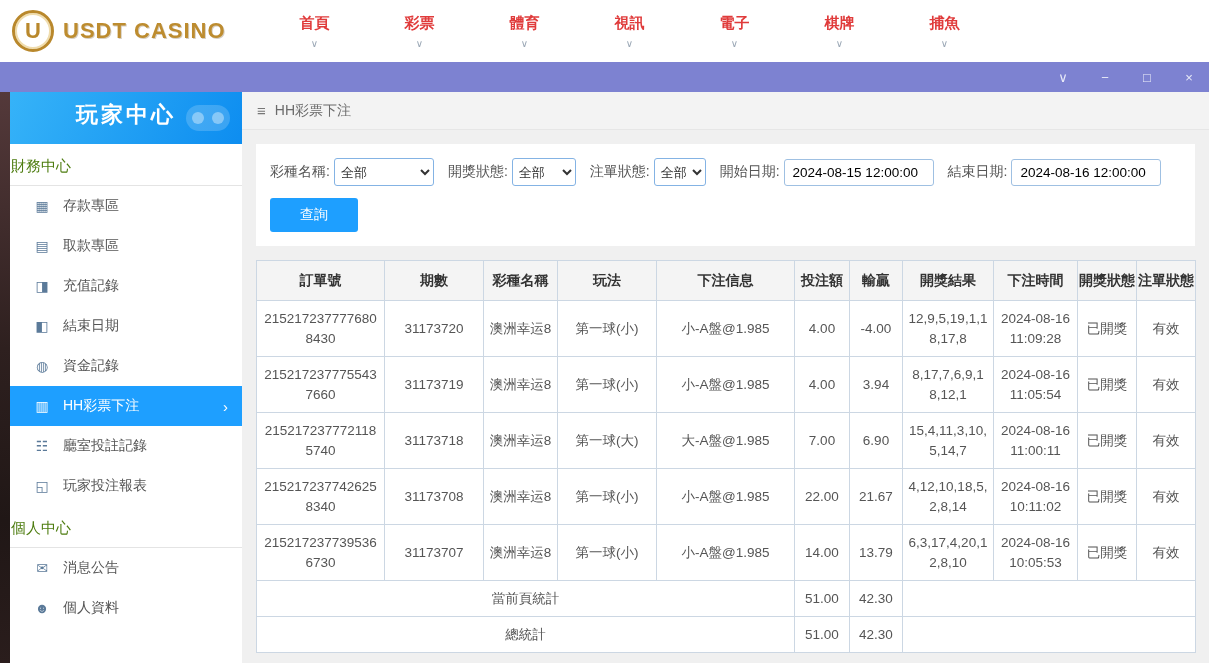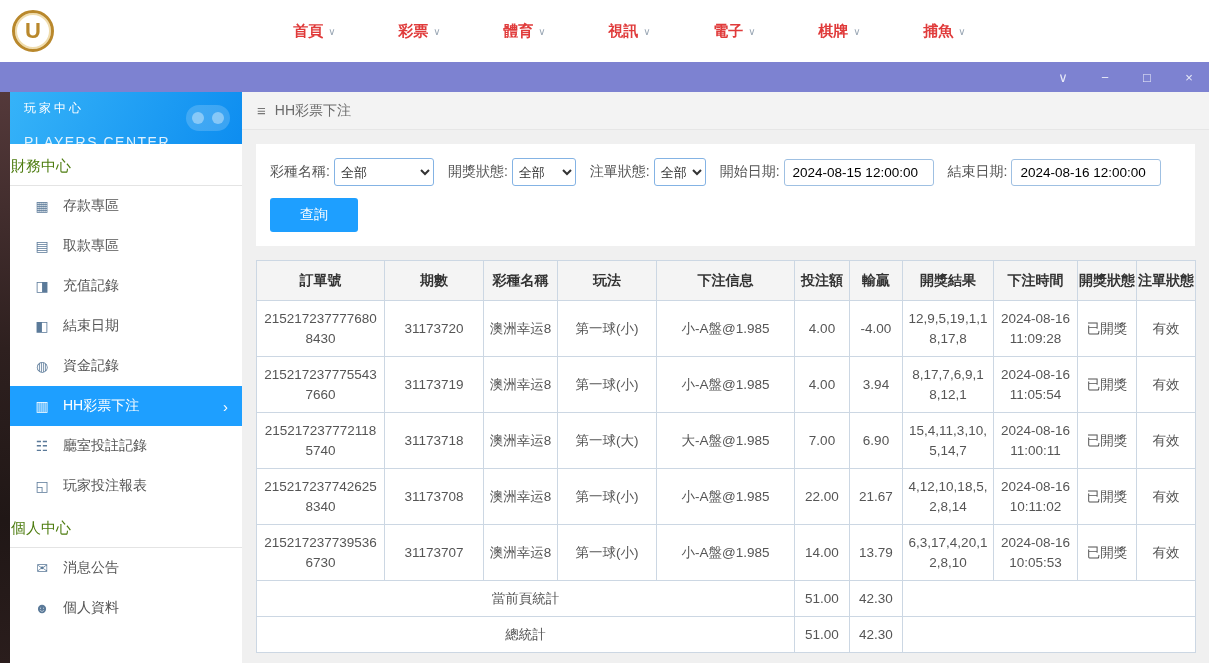--- a/index.html
+++ b/index.html
@@ -9,37 +9,37 @@
   
   .topbar { height:62px; display:flex; align-items:center; background:#fff; }
   .brand { display:flex; align-items:center; gap:9px; padding-left:12px; width:250px; cursor:pointer; }
   .logo-circle { width:42px; height:42px; border-radius:50%; border:3px solid #b9882c;
     box-shadow: inset 0 0 0 2px #f0ddae; color:#b9882c; display:flex; align-items:center;
     justify-content:center; font-weight:bold; font-size:22px; }
   .brand-text { font-size:22px; font-weight:800; color:#bd8c2f; letter-spacing:1px;
     text-shadow:1px 1px 0 rgba(90,60,10,.25); white-space:nowrap; }
   .topnav { display:flex; flex:1; padding-left:12px; }
   .nav-item { width:105px; display:flex; align-items:center; justify-content:center; gap:5px;
-    color:#e03b3b; font-size:15px; font-weight:600; text-decoration:none; cursor:pointer; }
+    color:#e03b3b; font-size:15px; font-weight:600; text-decoration:none; cursor:pointer;flex-direction:column; }
   .nav-item .chev { color:#9aa7b5; font-size:10px; font-weight:400; }
 
   
   .titlebar { height:30px; background:#7d82d1; display:flex; align-items:center;
     justify-content:flex-end; padding-right:12px; gap:26px; }
   .tb-btn { color:#e9ebf8; font-size:13px; line-height:1; cursor:pointer; width:16px; text-align:center; }
 
   
   .content { display:flex; height:571px; }
   .bg-strip { width:10px; background:linear-gradient(180deg,#54393a,#2e201f 45%,#201716 75%,#2a1d1c); }
 
   
   .sidebar { width:232px; background:#fff; flex-shrink:0; }
   .sb-header { height:52px; background:linear-gradient(115deg,#36b3f8,#0d8df0); color:#fff;
     padding:8px 14px; position:relative; }
-  .sb-title { font-size:12px; letter-spacing:3px; font-weight:400; }
+  .sb-title { font-size:22px; letter-spacing:3px; font-weight:700;text-align:center; }
   .sb-sub { font-size:14px; letter-spacing:1.5px; opacity:.85; margin-top:17px; }
   .gamepad { position:absolute; right:12px; top:13px; width:44px; height:26px;
     background:rgba(255,255,255,.18); border-radius:13px; }
   .gamepad::before,.gamepad::after { content:""; position:absolute; top:7px; width:12px; height:12px;
     border-radius:50%; background:rgba(255,255,255,.38); }
   .gamepad::before { left:6px; } .gamepad::after { right:6px; }
   .sb-section { padding:13px 1px 9px; color:#4d7c0f; font-size:15px;
     border-bottom:1px solid #e4e4e4; margin-bottom:0; }
   .sb-item { height:40px; display:flex; align-items:center; gap:13px; padding-left:24px;
     color:#555; font-size:14px; cursor:pointer; }
@@ -74,20 +74,21 @@
   th { background:#f4f4f4; color:#333; font-weight:bold; font-size:14px; height:40px; padding:2px 1px; }
   tbody.data-rows td { height:56px; font-size:13.5px; line-height:1.45; }
   tr.total-row td { height:36px; font-size:13.5px; }
 </style>
 </head>
 <body>
 
 <header class="topbar">
   <div class="brand">
     <span class="logo-circle">U</span>
+    <span class="brand-text">USDT CASINO</span>
   </div>
   <nav class="topnav">
 
       <a class="nav-item">
         <span>首頁</span>
         <span class="chev">∨</span>
       </a>
 
       <a class="nav-item">
         <span>彩票</span>

